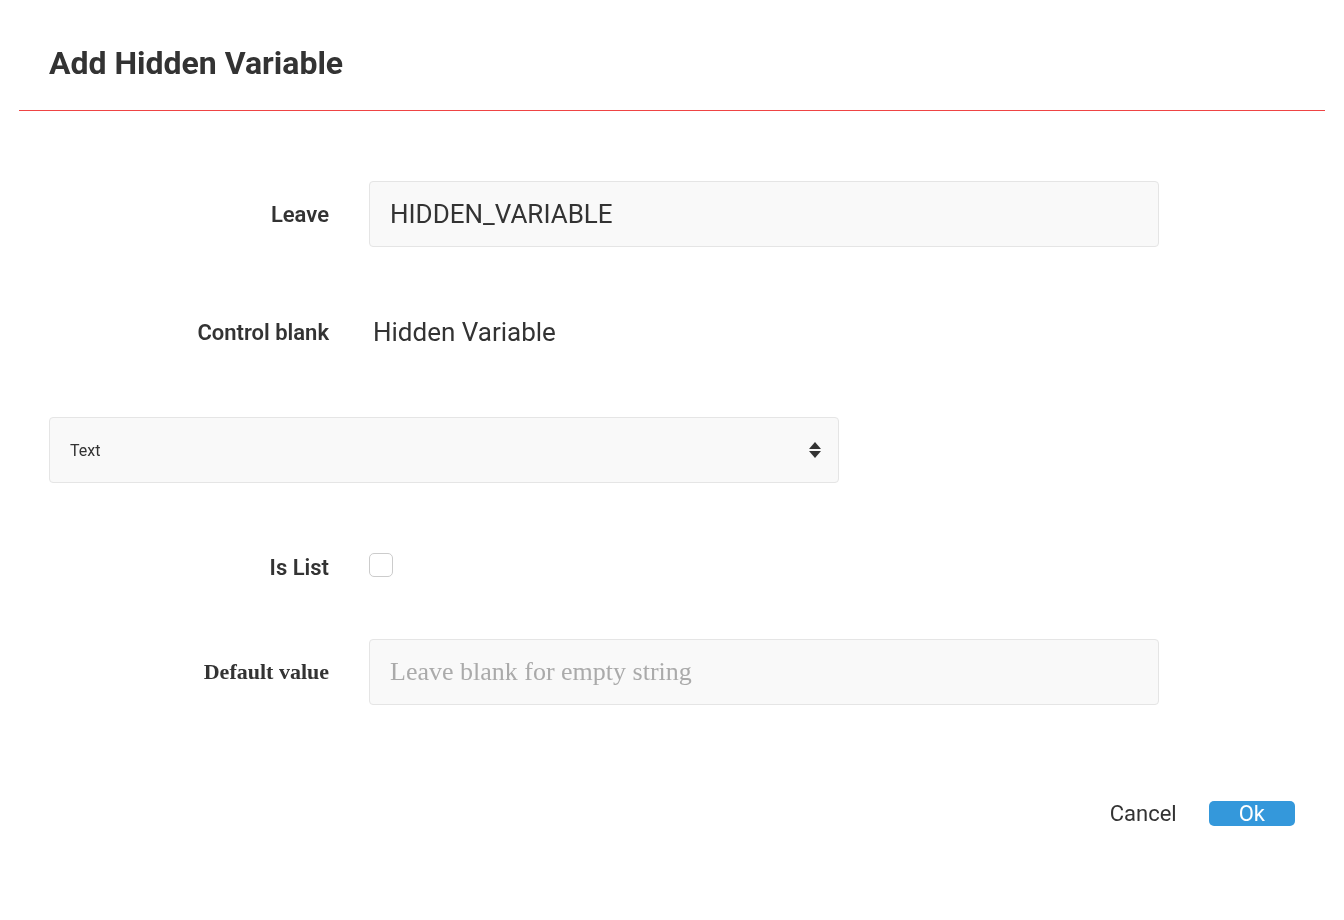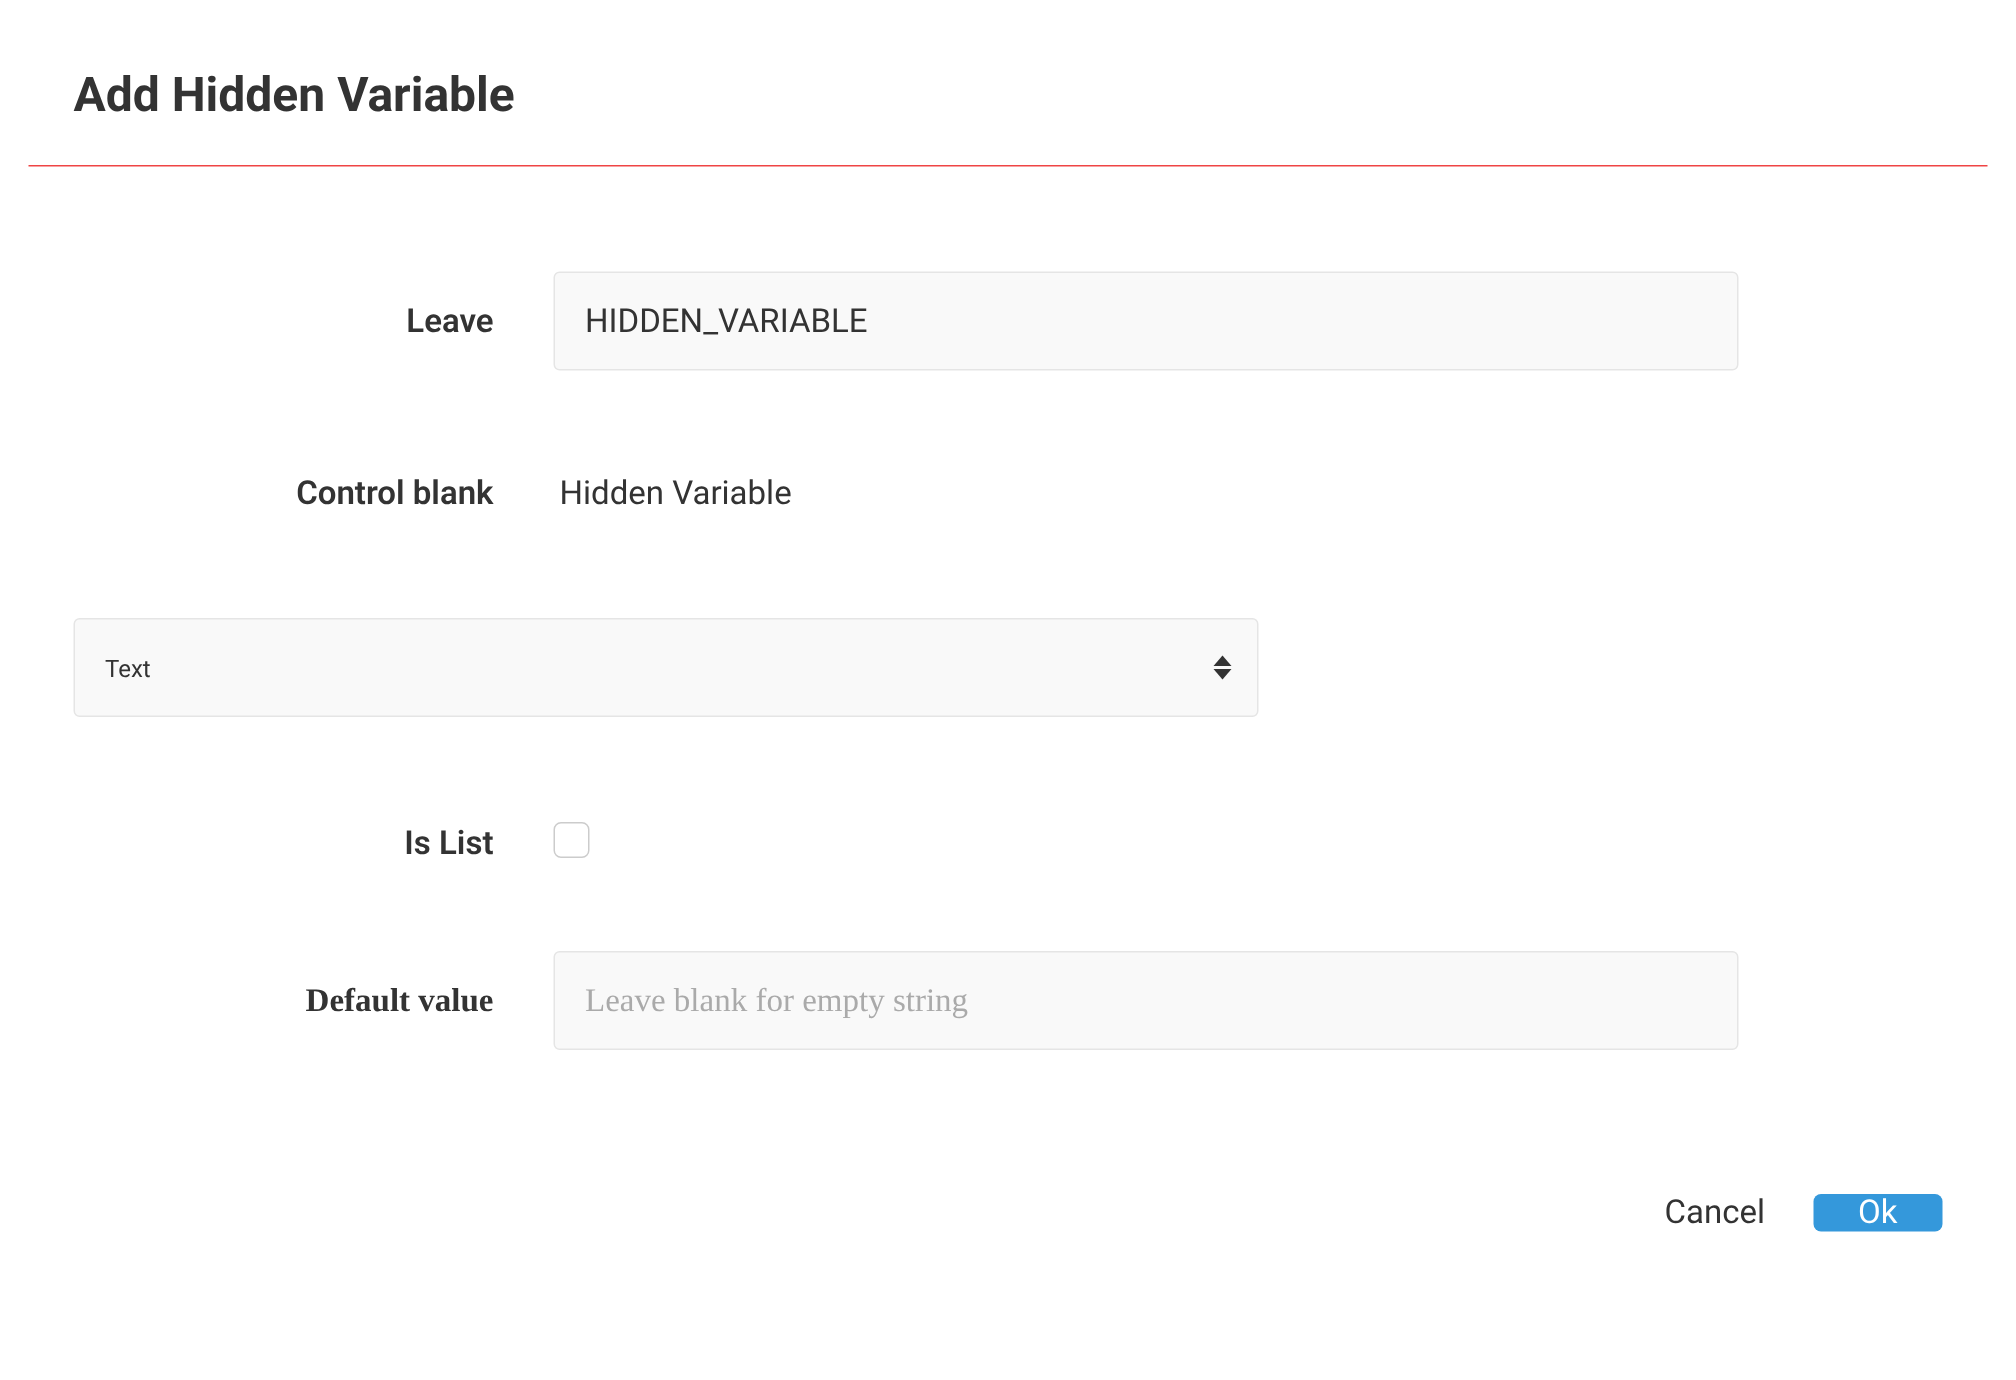--- a/index.html
+++ b/index.html
@@ -55,29 +55,29 @@
       flex: 1;
       max-width: 790px;
     }
     .text-input {
       width: 100%;
       height: 66px;
       background: #f9f9f9;
       border: 1px solid #e5e5e5;
       border-radius: 4px;
       padding: 3px 20px;
-      font-size: 22px;
+      font-size: 26px;
       color: #333;
       font-family: inherit;
     }
     .text-input::placeholder {
       color: #aaa;
     }
     .static-text {
-      font-size: 22px;
+      font-size: 26px;
       color: #333;
       padding-left: 4px;
     }
     .checkbox {
       width: 24px;
       height: 24px;
       border: 1.5px solid #ccc;
       border-radius: 5px;
       background: #fff;
       cursor: pointer;

